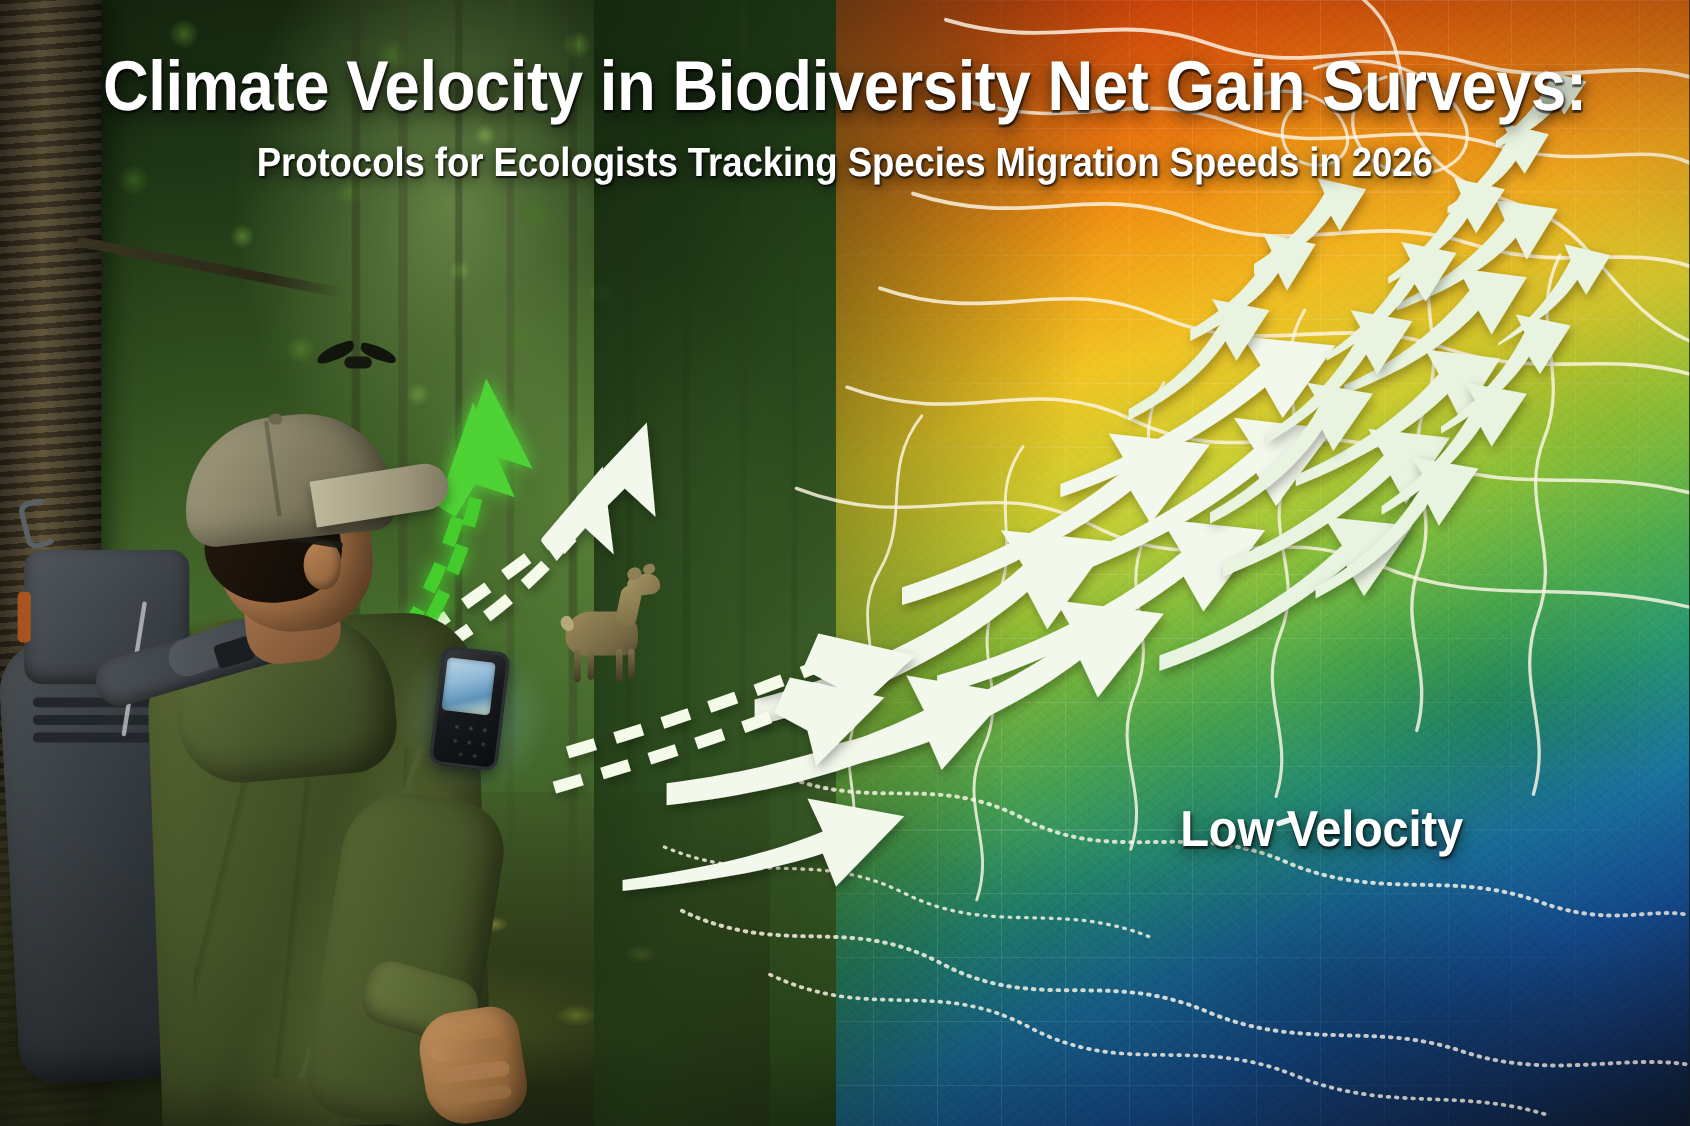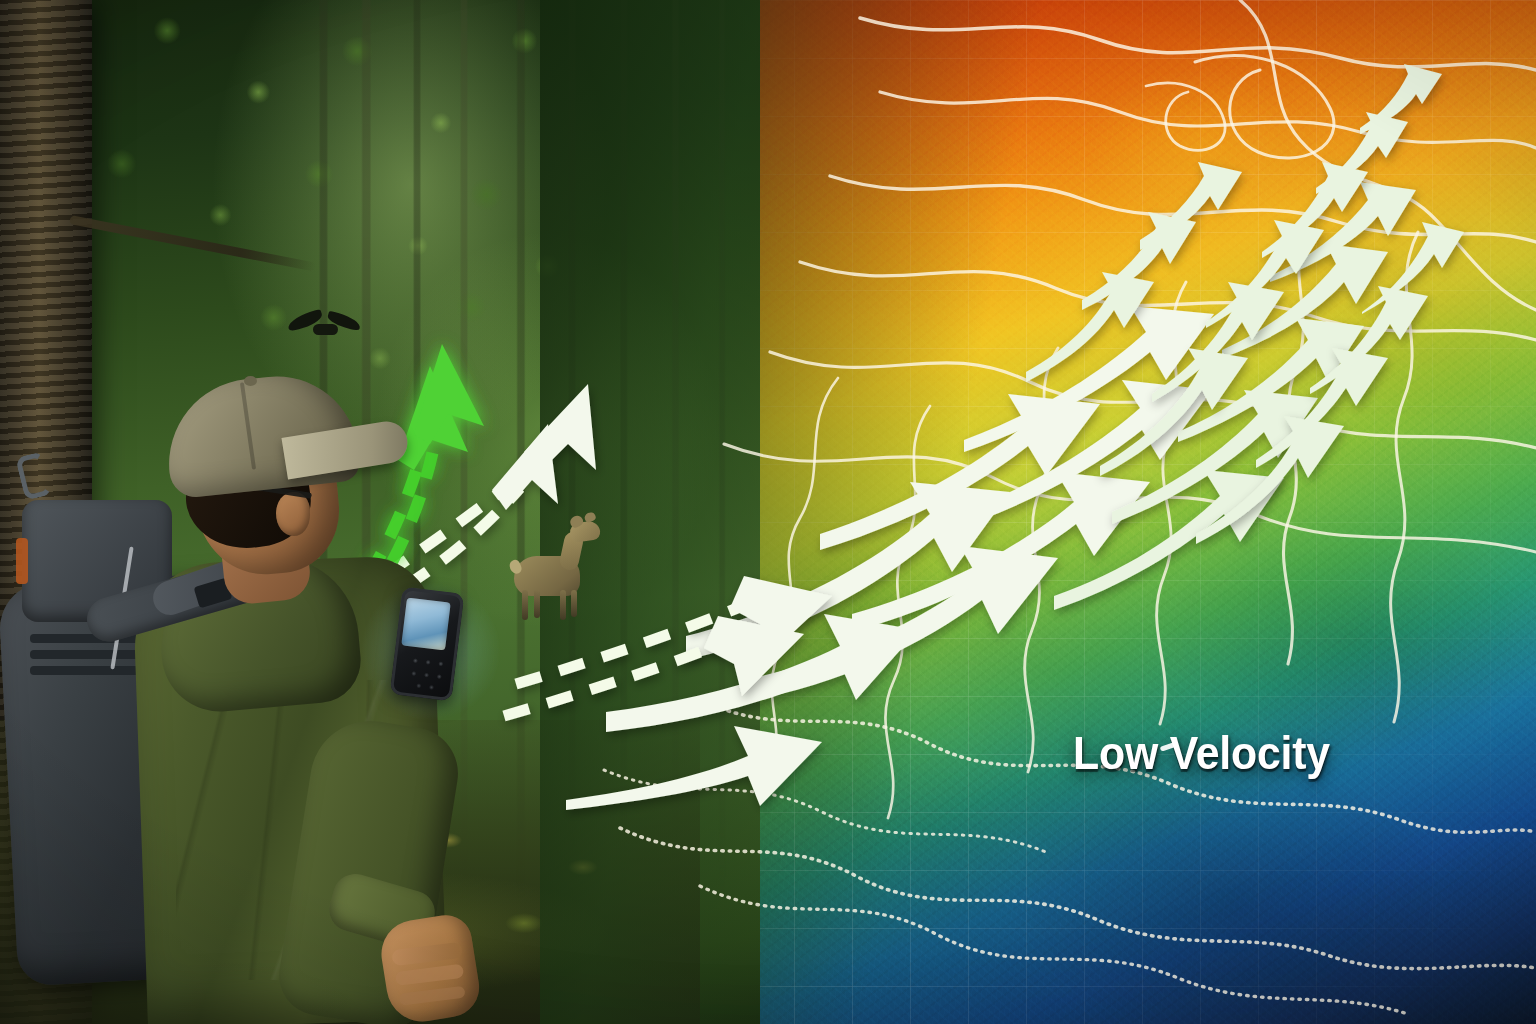--- a/index.html
+++ b/index.html
@@ -587,17 +587,21 @@
     <div class="gps"></div>
     <div class="gps-screen"></div>
     <div class="gps-keys"></div>
 
     <div class="hand"></div>
     <div class="finger"></div>
   </div>
 
   <div class="layer dark-vignette"></div>
 
+  <div class="titleblock">
+    <h1 class="title">Climate Velocity in Biodiversity Net Gain Surveys:</h1>
+    <h2 class="subtitle">Protocols for Ecologists Tracking Species Migration Speeds in 2026</h2>
+  </div>
 
   <div class="legend-tick"></div>
   <div class="legend-low">Low Velocity</div>
 
 </div>
 
 </body></html>

